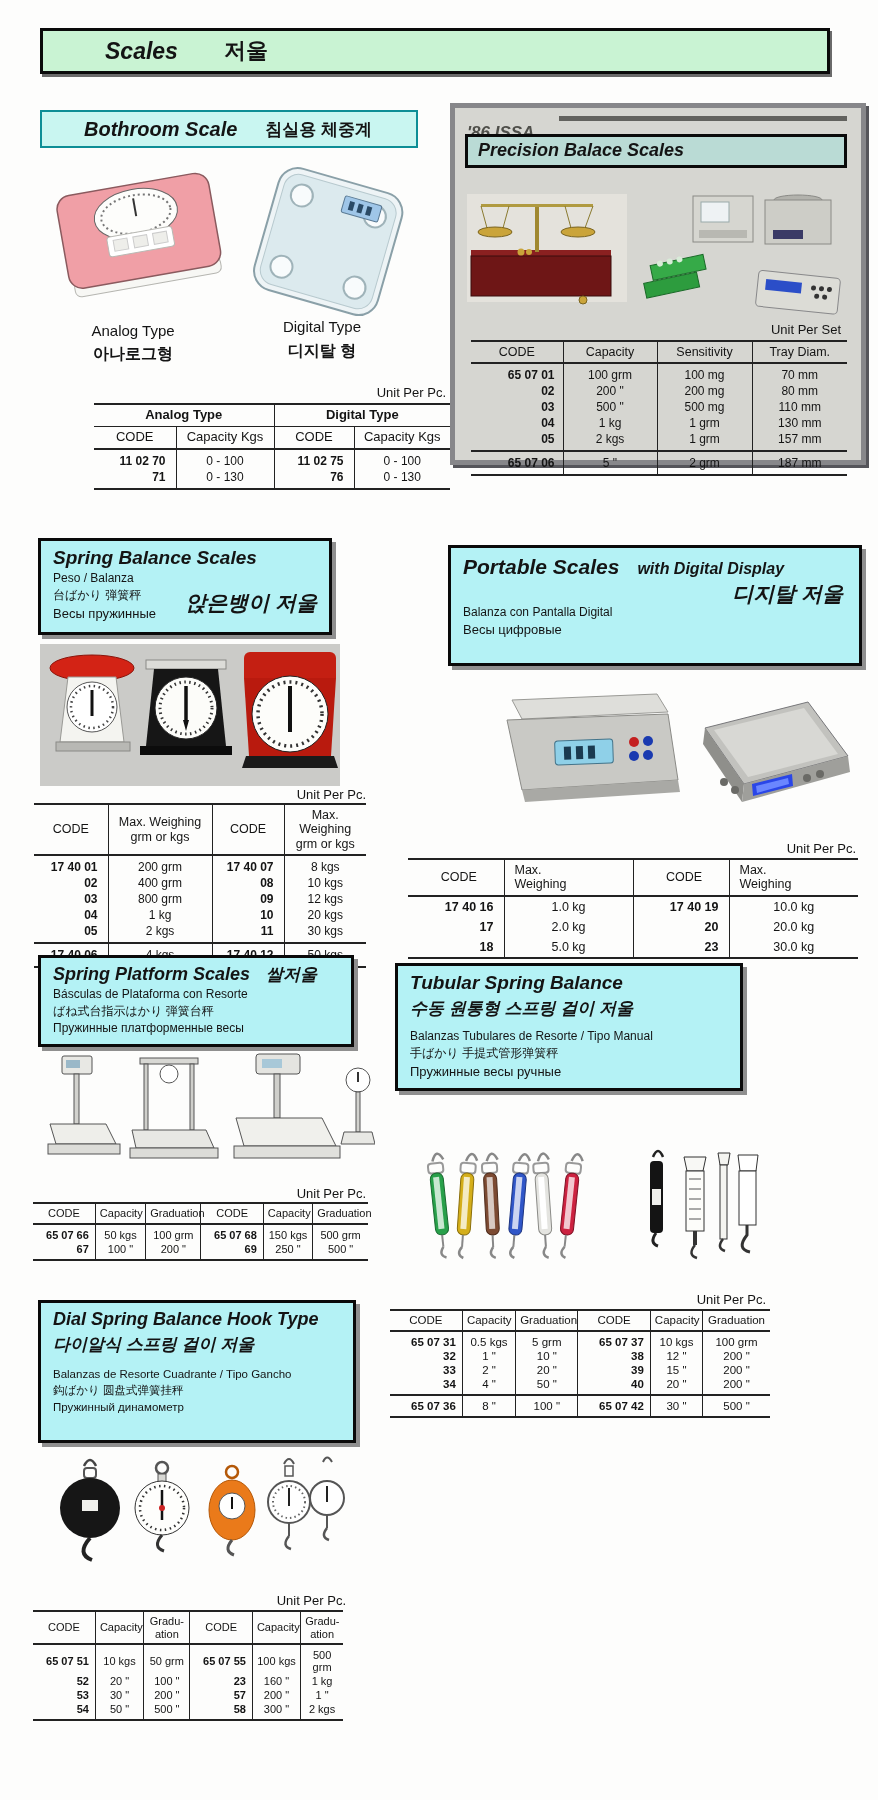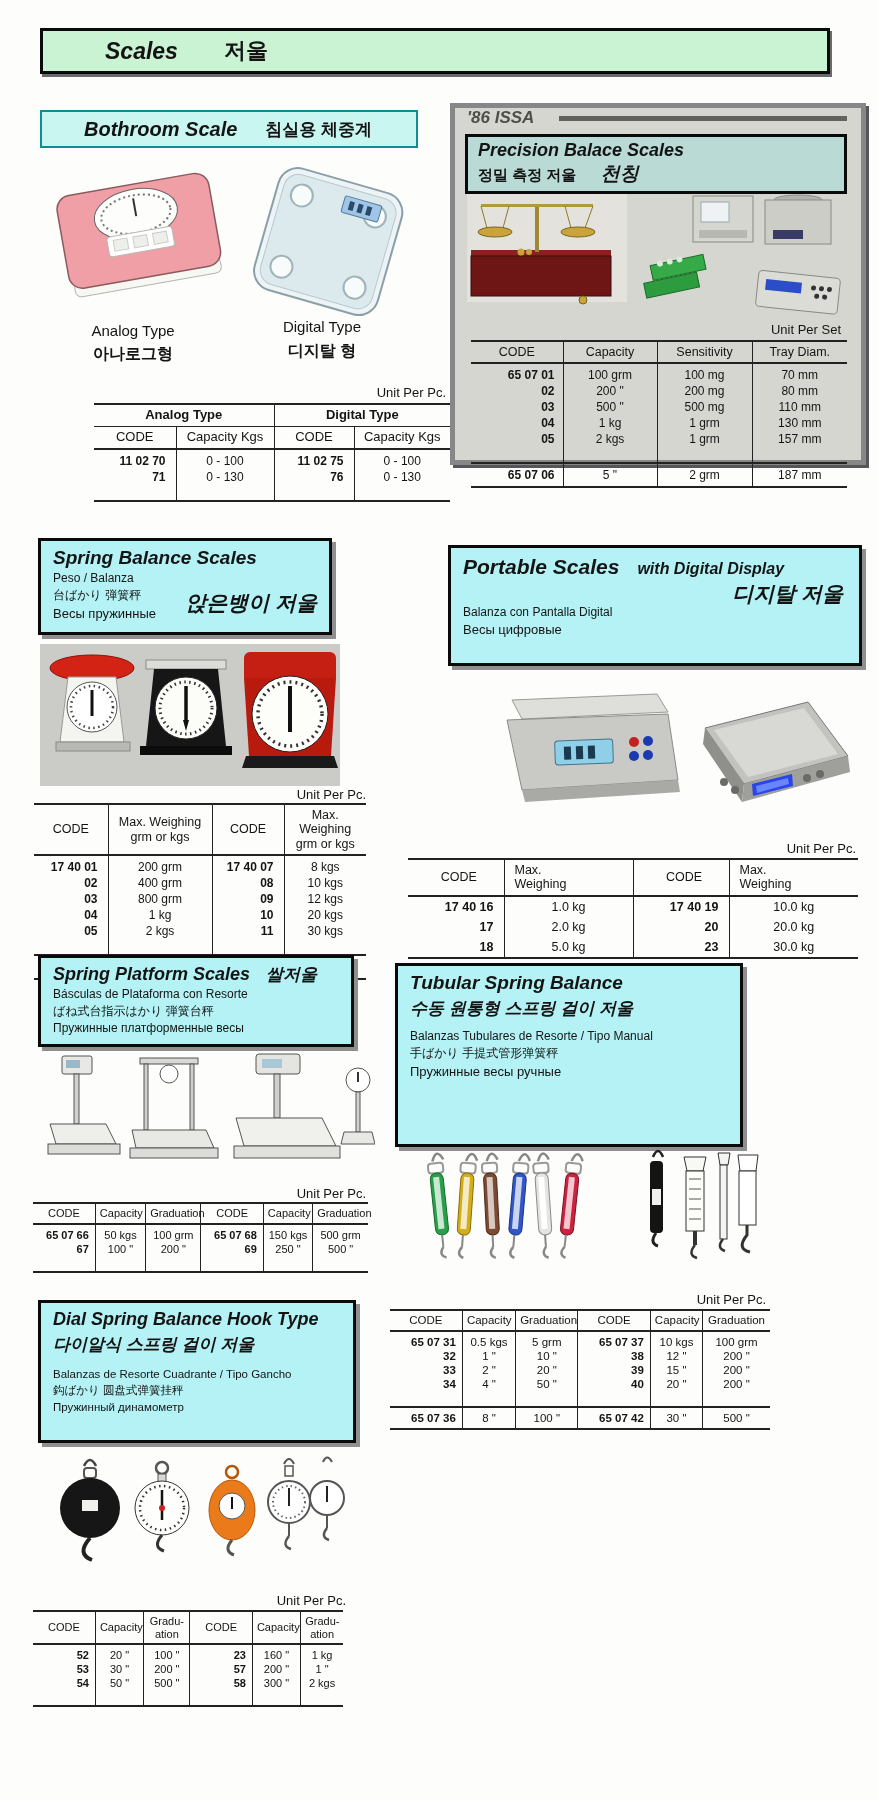--- a/index.html
+++ b/index.html
@@ -54,41 +54,41 @@
 
   
   table.cat-table { border-collapse:collapse; table-layout:fixed; border-top:2px solid #222; border-bottom:2.5px solid #222; }
   .cat-table th { font-weight:normal; font-size:12.5px; text-align:center; padding:3px 4px; white-space:pre-line; line-height:1.15; }
   .cat-table thead tr:last-child th { border-bottom:2px solid #222; }
   .cat-table thead tr + tr th { border-top:1.5px solid #222; }
   .cat-table thead tr.grp th, .tbl-grp thead tr:first-child th { font-weight:bold; }
   .cat-table td { font-size:12px; padding:1px 4px; white-space:pre-line; }
   .cat-table th + th, .cat-table td + td { border-left:1.5px solid #222; }
   .cat-table tbody.body-main tr:first-child td { padding-top:4px; }
-  .cat-table tbody.body-main tr:last-child td { padding-bottom:16px; }
+  .cat-table tbody.body-main tr:last-child td { padding-bottom:4px; }
   .cat-table tbody.body-footer td { border-top:2px solid #222; padding:4px; }
 
   .c4 tbody td:nth-child(odd)  { text-align:right; font-weight:bold; padding-right:10px; }
   .c4 tbody td:nth-child(even) { text-align:center; }
   .c6 tbody td:nth-child(1), .c6 tbody td:nth-child(4) { text-align:right; font-weight:bold; padding-right:6px; }
   .c6 tbody td:nth-child(2), .c6 tbody td:nth-child(3),
   .c6 tbody td:nth-child(5), .c6 tbody td:nth-child(6) { text-align:center; }
   .cp tbody td:nth-child(1) { text-align:right; font-weight:bold; padding-right:8px; }
   .cp tbody td:nth-child(2), .cp tbody td:nth-child(3), .cp tbody td:nth-child(4) { text-align:center; }
 
   #tbl-bathroom { left:94px; top:403px; width:356px; }
   #tbl-bathroom th { font-size:13px; }
 
   
   #panel-precision {
     left:450px; top:103px; width:416px; height:362px;
     background:#d6d6d1; border:5px solid #87878a; box-sizing:border-box;
     box-shadow:3px 3px 0 #55555a;
   }
-  #issa-label { left:12px; top:0px; font-size:17px; font-weight:bold; font-style:italic; color:#4f4f4a; }
+  #issa-label { left:12px; top:15px; font-size:17px; font-weight:bold; font-style:italic; color:#4f4f4a; }
   #issa-line { left:104px; top:8px; width:288px; height:5px; background:#62625e; }
   #prec-header { left:10px; top:26px; width:382px; background:#badbd5; border:3px solid #0a0a0a; padding:3px 10px 4px; box-sizing:border-box; }
   #prec-header .en { font-size:18px; font-weight:bold; font-style:italic; }
   #prec-header .ko { font-size:15px; font-weight:bold; }
   #prec-header .ko2 { font-size:19px; font-weight:bold; font-style:italic; margin-left:20px; }
   #img-precision { left:10px; top:84px; width:388px; height:128px; }
   #unit-precision { left:226px; top:214px; width:160px; }
   #tbl-precision { left:16px; top:232px; width:376px; position:absolute; }
 
   
@@ -112,21 +112,21 @@
 
   
   #sec-platform-header { left:38px; top:955px; width:316px; height:92px; position:absolute; }
   #sec-platform-header .ko { font-size:17px; margin-left:16px; }
   #img-platform { left:40px; top:1050px; width:335px; height:138px; }
   #unit-platform { left:220px; top:1186px; width:146px; }
   #tbl-platform { left:33px; top:1202px; width:335px; }
   #tbl-platform td, #tbl-platform th { font-size:11px; }
 
   
-  #sec-tubular-header { left:395px; top:963px; width:348px; height:184px; position:absolute; }
+  #sec-tubular-header { left:395px; top:963px; width:348px; height:128px; position:absolute; }
   #sec-tubular-header .ko-line { font-size:17px; font-weight:bold; font-style:italic; margin:2px 0 8px; }
   #img-tubular { left:398px; top:1145px; width:365px; height:152px; }
   #unit-tubular { left:620px; top:1292px; width:146px; }
   #tbl-tubular { left:390px; top:1309px; width:380px; }
   #tbl-tubular td, #tbl-tubular th { font-size:11.5px; }
 
   
   #sec-dial-header { left:38px; top:1300px; width:318px; height:143px; position:absolute; }
   #sec-dial-header .ko-line { font-size:17px; font-weight:bold; font-style:italic; margin:2px 0 10px; }
   #sec-dial-header .sec-sub { font-size:11.5px; }
@@ -222,24 +222,20 @@
       </tr>
     </tbody>
   </table>
 
 <div class="abs" id="panel-precision">
   <div class="abs" id="issa-label">'86 ISSA</div>
   <div class="abs" id="issa-line"></div>
 
   <div class="abs" id="prec-header">
     <div class="en">Precision Balace Scales</div>
-    <div>
-      <span class="ko">정밀 측정 저울</span>
-      <span class="ko2">천칭</span>
-    </div>
   </div>
 
   <div class="abs" id="img-precision">
     <svg width="388" height="128" viewBox="0 0 388 128">
       <rect x="2" y="2" width="160" height="108" fill="#e4e2dc"></rect>
       <rect x="6" y="58" width="140" height="8" fill="#8a2020"></rect>
       <rect x="6" y="64" width="140" height="40" fill="#6e1616" stroke="#3a0c0c"></rect>
       <rect x="70" y="12" width="4" height="48" fill="#a08830"></rect>
       <rect x="16" y="12" width="112" height="3" fill="#b09a40"></rect>
       <line x1="16" y1="14" x2="22" y2="36" stroke="#8a7a30"></line>
@@ -788,20 +784,28 @@
         <th>Gradu-
 ation</th>
         <th>CODE</th>
         <th>Capacity</th>
         <th>Gradu-
 ation</th>
       </tr>
     </thead>
     <tbody class="body-main">
       <tr>
+        <td>65 07 51</td>
+        <td>10 kgs</td>
+        <td>50 grm</td>
+        <td>65 07 55</td>
+        <td>100 kgs</td>
+        <td>500 grm</td>
+      </tr>
+      <tr>
         <td>52</td>
         <td>20 "</td>
         <td>100 "</td>
         <td>23</td>
         <td>160 "</td>
         <td>1  kg</td>
       </tr>
       <tr>
         <td>53</td>
         <td>30 "</td>

